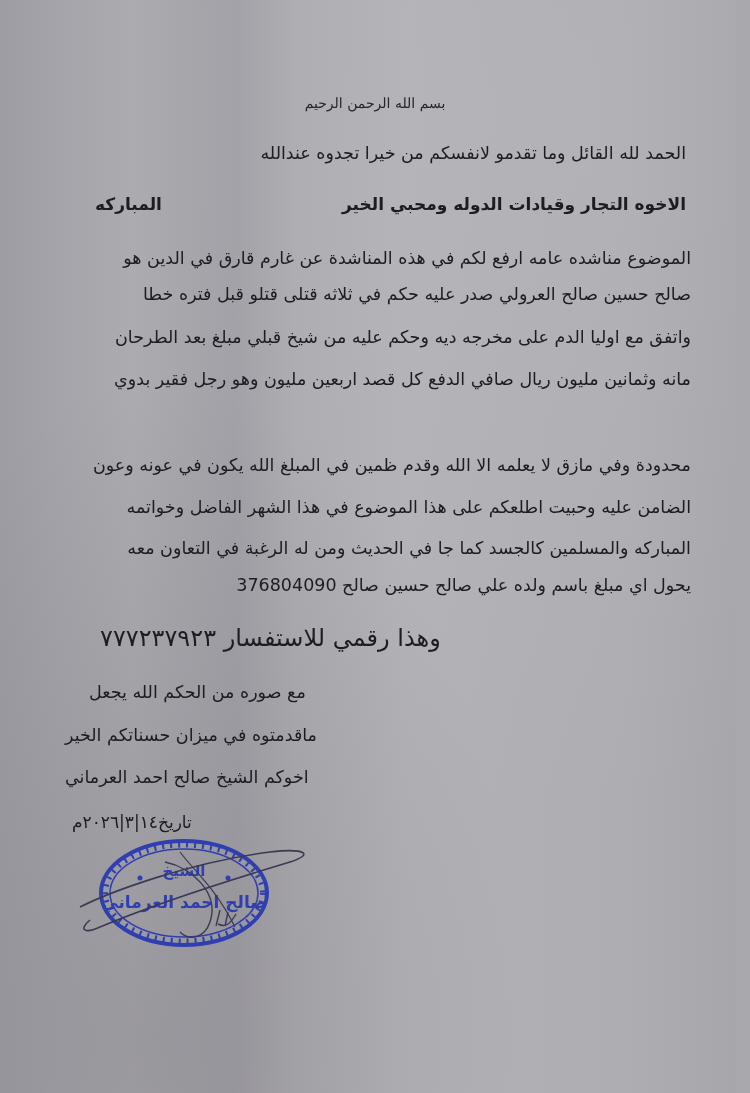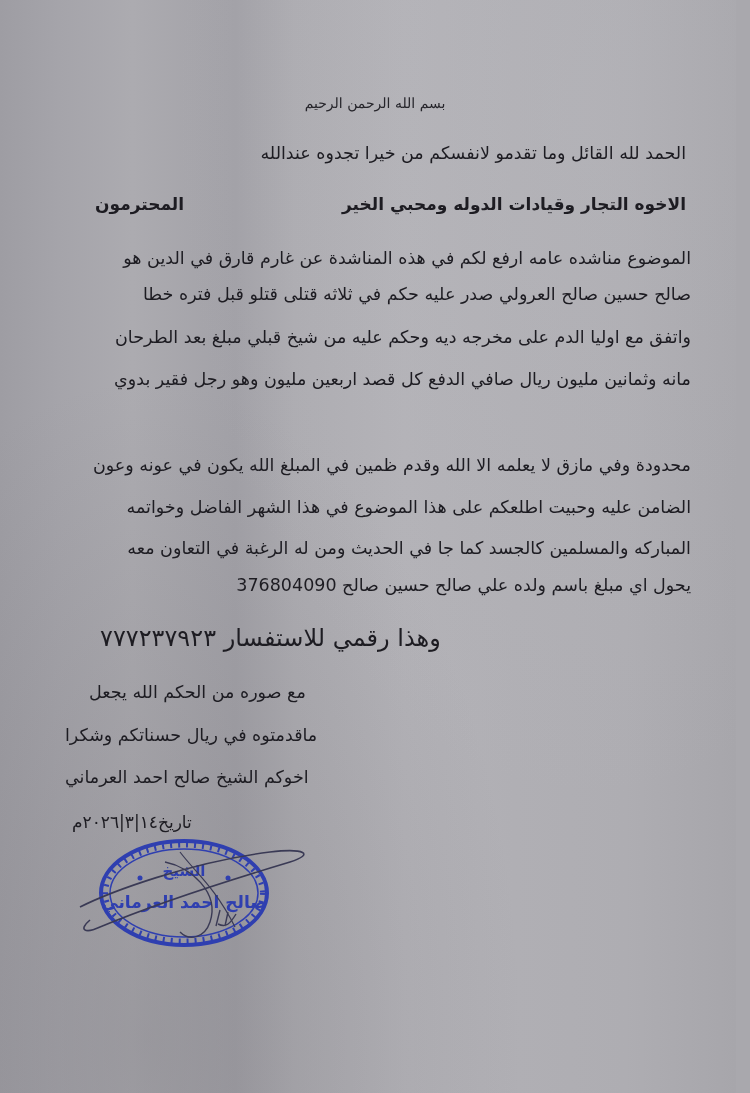--- a/index.html
+++ b/index.html
@@ -89,36 +89,36 @@
 
 <div class="paper">
 
   <div class="line basmala">بسم الله الرحمن الرحيم</div>
 
   <div class="line hamd">الحمد لله القائل وما تقدمو  لانفسكم  من خيرا تجدوه عندالله</div>
 
   <div class="addressee-row">
     <span>الاخوه  التجار وقيادات الدوله ومحبي الخير</span>
     <span class="gap"></span>
-    <span>المحترمون</span>
+    <span>المباركه</span>
   </div>
 
   <div class="line body-line" style="top:240px;margin-top:8px;">الموضوع مناشده عامه ارفع لكم في هذه المناشدة عن غارم قارق في الدين هو</div>
   <div class="line body-line" style="top:284px;">صالح حسين صالح العرولي صدر عليه حكم في ثلاثه قتلى قتلو قبل فتره خطا</div>
   <div class="line body-line" style="top:327px;">واتفق مع اوليا الدم على مخرجه ديه وحكم عليه  من شيخ قبلي مبلغ  بعد الطرحان</div>
   <div class="line body-line" style="top:369px;">مانه وثمانين مليون ريال صافي الدفع  كل قصد اربعين مليون وهو رجل فقير بدوي</div>
   <div class="line body-line" style="top:455px;">محدودة وفي مازق لا يعلمه الا الله وقدم ظمين في المبلغ الله يكون في عونه وعون</div>
   <div class="line body-line" style="top:497px;">الضامن عليه وحبيت اطلعكم على هذا الموضوع في هذا الشهر الفاضل وخواتمه</div>
   <div class="line body-line" style="top:538px;">المباركه  والمسلمين كالجسد  كما جا في الحديث ومن له الرغبة في التعاون معه</div>
   <div class="line body-line" style="top:575px;">يحول اي مبلغ   باسم  ولده علي صالح حسين صالح 376804090</div>
 
   <div class="line" style="left:100px; top:624px;">وهذا رقمي للاستفسار ٧٧٧٢٣٧٩٢٣</div>
 
   <div class="line closing" style="top:682px;margin-left:24px;">مع صوره من الحكم  الله يجعل</div>
-  <div class="line closing" style="top:725px;">ماقدمتوه في ريال حسناتكم وشكرا</div>
+  <div class="line closing" style="top:725px;">ماقدمتوه في ميزان حسناتكم الخير</div>
   <div class="line closing" style="top:767px;">اخوكم الشيخ صالح احمد العرماني</div>
 
   <div class="line" style="left:72px; top:812px; font-size:17px;">تاريخ١٤|٣|٢٠٢٦م</div>
 
   <svg class="stamp" viewBox="0 0 172 110">
     <ellipse cx="86" cy="55" rx="83" ry="52" fill="none" stroke="#2f3fb0" stroke-width="4"></ellipse>
     <ellipse cx="86" cy="55" rx="74" ry="44" fill="none" stroke="#2f3fb0" stroke-width="1.5"></ellipse>
     <ellipse cx="86" cy="55" rx="78.5" ry="48" fill="none" stroke="#2f3fb0" stroke-width="5" stroke-dasharray="2 6"></ellipse>
     <circle cx="42" cy="40" r="2.5" fill="#2f3fb0"></circle>
     <circle cx="130" cy="40" r="2.5" fill="#2f3fb0"></circle>

